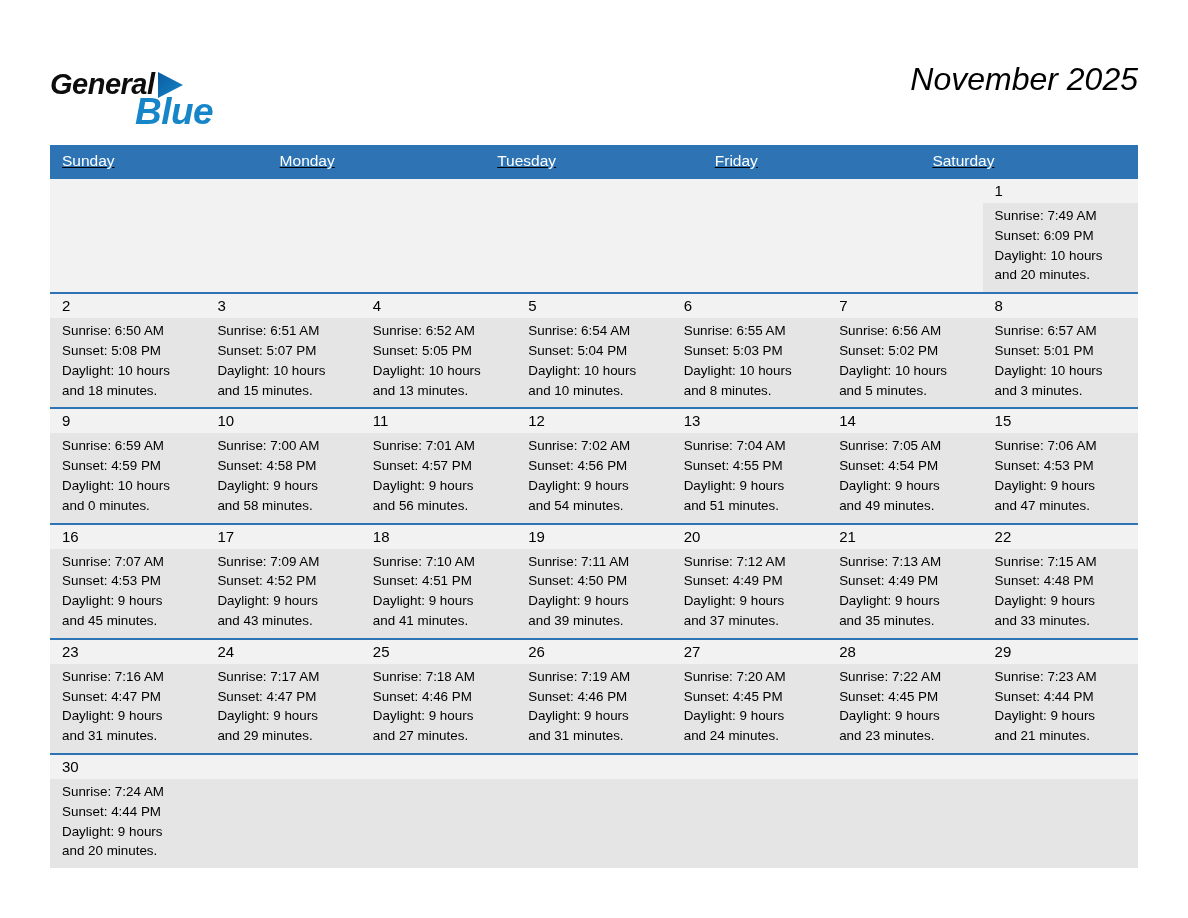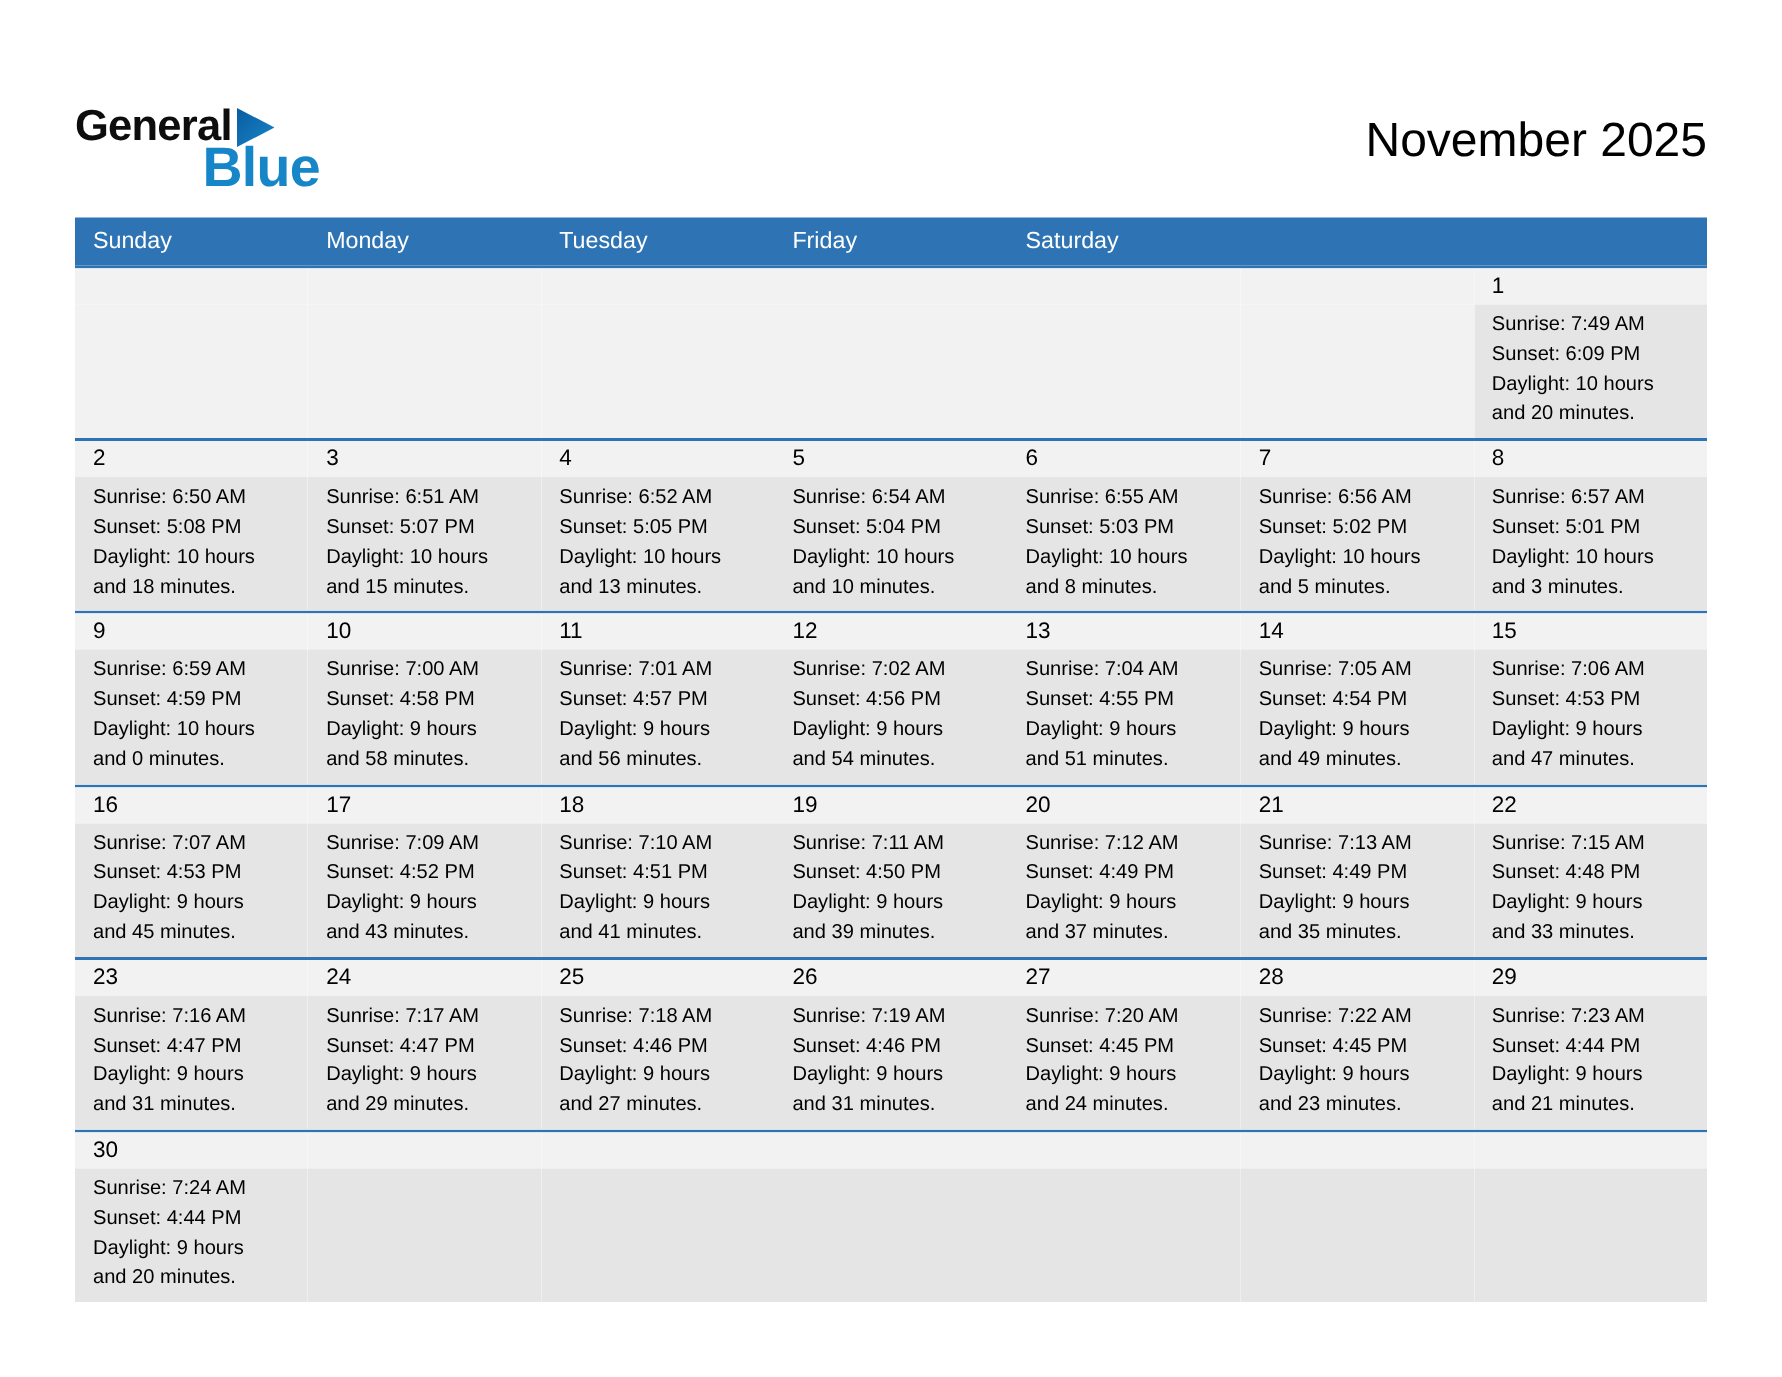--- a/index.html
+++ b/index.html
@@ -10,44 +10,46 @@
     font-family: "Liberation Sans", "DejaVu Sans", sans-serif;
     color: #000000;
     overflow: hidden;
   }
   .page { width: 1188px; height: 918px; padding: 0 50px; background: #fff; }
 
   
   .top {
     display: flex;
     justify-content: space-between;
-    align-items: center;
+    align-items: flex-start;
     padding-top: 54px;
+    font-style: italic;
   }
   .logo { margin-top: 16px; line-height: 1; }
   .logo-row1 { display: flex; align-items: center; }
   .logo-general {
     font-size: 29px; font-weight: 700; color: #0d0d0d; letter-spacing: -0.5px;
   }
   .logo-tri { margin-left: 3px; margin-top: 1px; display: block; }
   .logo-blue {
     font-size: 37px; font-weight: 700; letter-spacing: -0.5px;
     color: var(--logo-blue, #1786C9);
     margin-left: 85px; margin-top: -6px;
   }
   .titles { text-align: right; padding-top: 2px; }
   .title { font-size: 32px; font-weight: 400; line-height: 46px; color: #000; }
   .subtitle { font-size: 23px; font-weight: 400; margin-top: 9px; color: #000; }
 
   
   .calendar { margin-top: 15px; }
   .cal-header {
     display: grid;
-    grid-template-columns: repeat(7, 1fr);
+    grid-template-columns: repeat(5, 1fr);
     background: var(--header-blue, #2E74B5);
+    text-decoration: underline;
   }
   .hcell {
     color: var(--header-text-white, #ffffff);
     font-size: 15.5px;
     padding: 7px 4px 7px 12px;
     white-space: nowrap; overflow: hidden;
   }
   .week-row {
     display: grid;
     grid-template-columns: repeat(7, 1fr);

